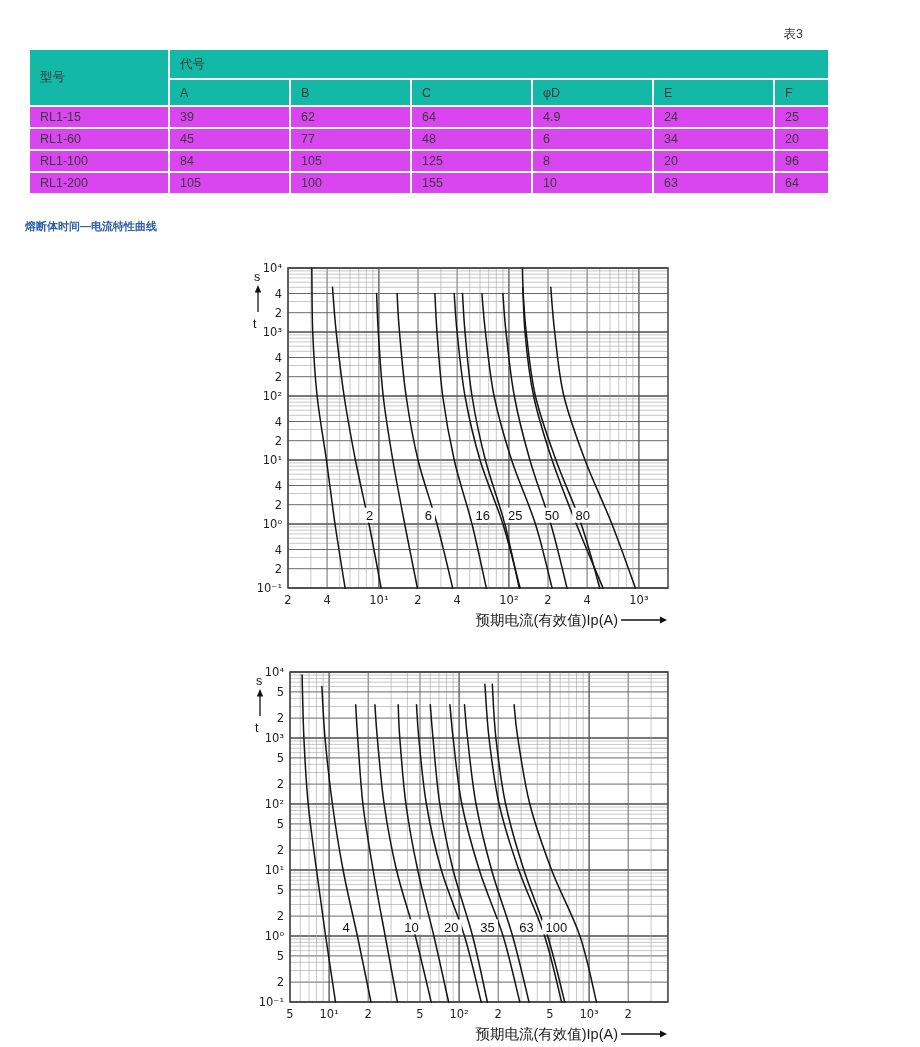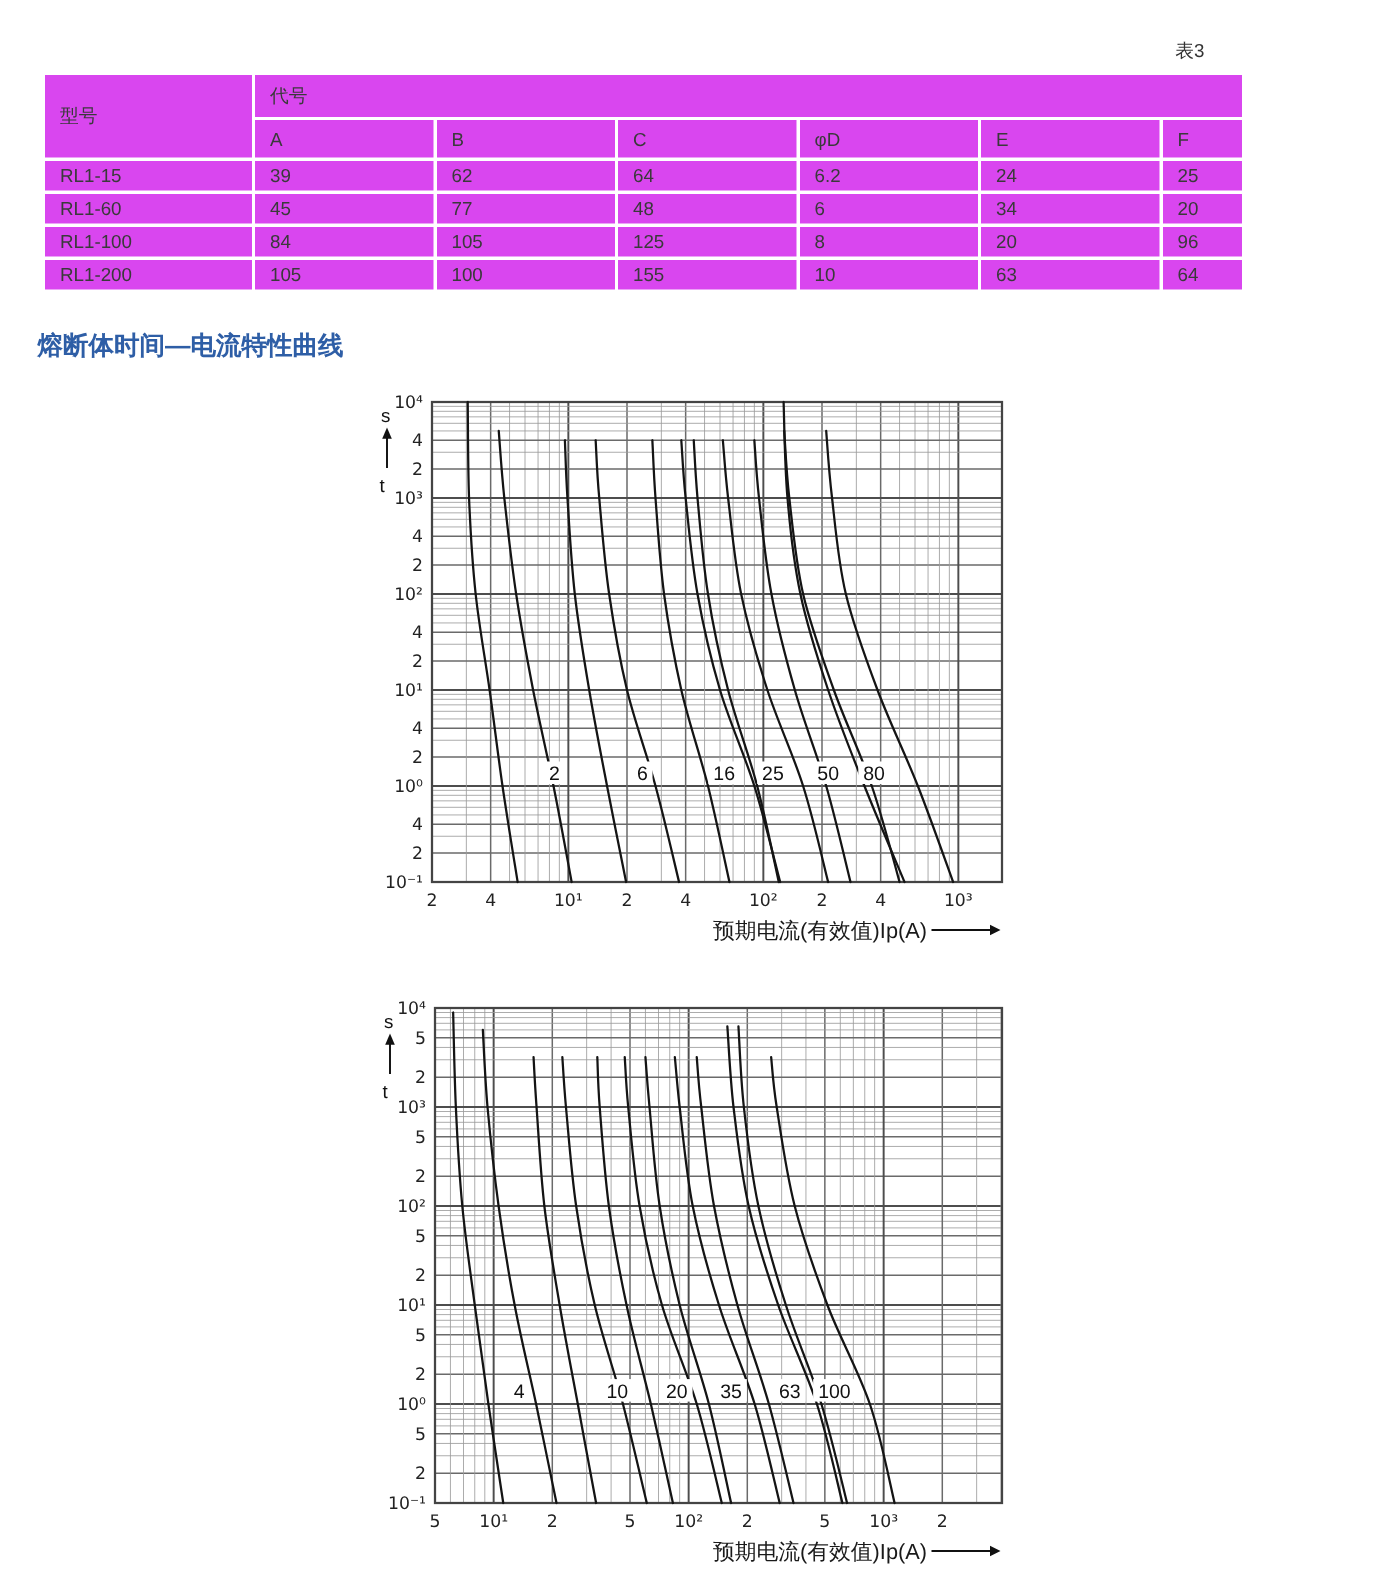--- a/index.html
+++ b/index.html
@@ -3,26 +3,26 @@
 <meta charset="utf-8">
 <style>
   html,body{margin:0;padding:0;background:#fff;}
   .page{position:relative;width:828px;height:1047px;background:#ffffff;
         font-family:"Liberation Sans","DejaVu Sans",sans-serif;overflow:hidden;}
   .corner-tag{position:absolute;top:26px;right:25px;font-size:12.5px;color:#333;}
   table.dims{position:absolute;left:28px;top:48px;width:867px;border-collapse:collapse;
         table-layout:fixed;font-size:12.5px;color:#3a3a3a;}
   table.dims th,table.dims td{border:2px solid #ffffff;text-align:left;font-weight:normal;
         padding:3px 10px;white-space:nowrap;overflow:hidden;}
-  table.dims thead th{background:#d946ef;margin-top:14px;}
+  table.dims thead th{background:#14b8a6;margin-top:14px;}
   table.dims tbody td{background:#d946ef;}
   table.dims thead tr.r1 th{height:22px;}
   table.dims thead tr.r2 th{height:19px;}
   table.dims tbody tr{height:22px;}
-  .section-title{position:absolute;left:25px;top:219px;font-size:17px;font-weight:bold;color:#2e5ea6;}
+  .section-title{position:absolute;left:25px;top:219px;font-size:11px;font-weight:bold;color:#2e5ea6;}
   svg.chart{position:absolute;}
   #chart1{left:240px;top:260px;}
   #chart2{left:240px;top:660px;}
   .gmaj{stroke:#4d4d4d;stroke-width:1.3;}
   .gmid{stroke:#6a6a6a;stroke-width:1;}
   .gmin{stroke:#9a9a9a;stroke-width:0.55;}
   .gframe{stroke:#444;stroke-width:1.5;fill:none;}
   .curve{fill:none;stroke:#141414;stroke-width:1.5;stroke-linecap:round;}
   .tick{font-size:11.5px;fill:#222;font-family:"DejaVu Sans","Liberation Sans",sans-serif;}
   .axlbl{font-size:14.5px;fill:#1a1a1a;}
@@ -60,21 +60,21 @@
         <th>E</th>
         <th>F</th>
       </tr>
     </thead>
     <tbody>
       <tr>
         <td>RL1-15</td>
         <td>39</td>
         <td>62</td>
         <td>64</td>
-        <td>6.2</td>
+        <td>4.9</td>
         <td>24</td>
         <td>25</td>
       </tr>
       <tr>
         <td>RL1-60</td>
         <td>45</td>
         <td>77</td>
         <td>48</td>
         <td>6</td>
         <td>34</td>

